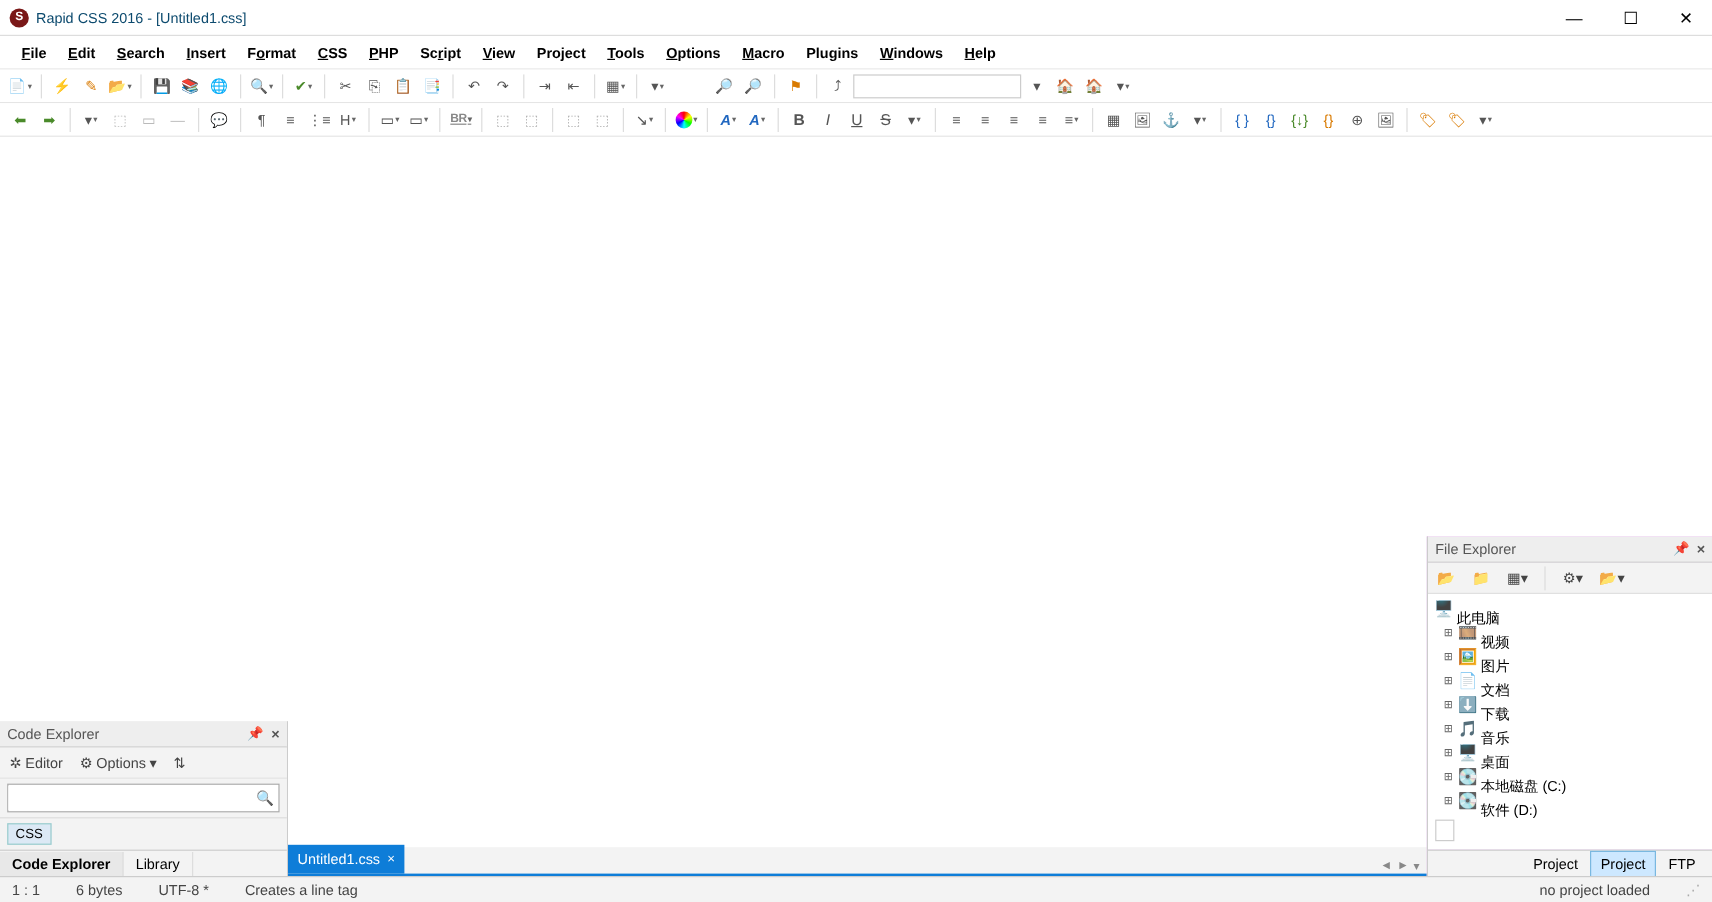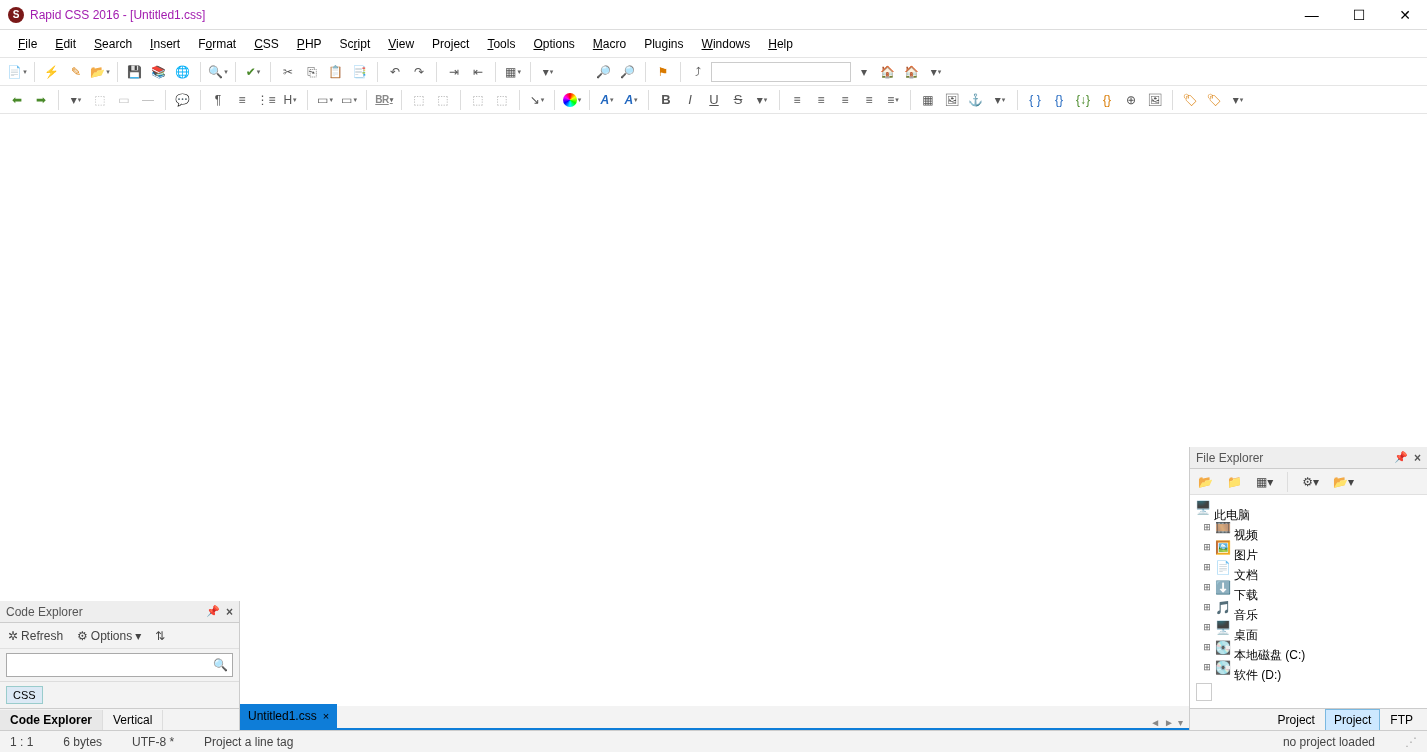--- a/index.html
+++ b/index.html
@@ -1,22 +1,22 @@
 <!DOCTYPE html>
 <html><head>
 <meta charset="utf-8">
 <style>
 * { margin: 0; padding: 0; box-sizing: border-box; font-family: "Segoe UI", Tahoma, sans-serif; font-size: 12px; }
 body { background: #fff; width: 1427px; height: 752px; overflow: hidden; display: flex; flex-direction: column; }
 .titlebar { height: 30px; background: #fff; display: flex; align-items: center; padding: 0 8px; border-bottom: 1px solid #ddd; }
 .titlebar .app-icon { width: 16px; height: 16px; background: #7a1818; border-radius: 50%; margin-right: 6px; display:flex; align-items:center; justify-content:center; color:#fff; font-size:10px; font-weight:bold;}
-.titlebar .title { color: #a21caf; }
+.titlebar .title { color: #0c4a6e; }
 .titlebar .win-controls { margin-left: auto; display: flex; gap: 18px; }
 .titlebar .win-controls span { font-size: 14px; cursor: pointer; padding: 4px 8px; }
-.menubar { height: 28px; background: #fff; display: flex; align-items: center; padding: 0 10px; gap: 2px; border-bottom: 1px solid #e5e5e5; }
+.menubar { height: 28px; background: #fff; display: flex; align-items: center; padding: 0 10px; gap: 2px; border-bottom: 1px solid #e5e5e5; font-weight: bold; }
 .menubar span { padding: 4px 8px; cursor: pointer; }
 .menubar span u { text-decoration: underline; }
 .toolbar { height: 28px; background: #fff; display: flex; align-items: center; padding: 0 6px; gap: 2px; border-bottom: 1px solid #e5e5e5; }
 .tbtn { width: 22px; height: 22px; display: flex; align-items: center; justify-content: center; cursor: pointer; border-radius: 2px; color:#555;}
 .tbtn.drop::after { content: "▾"; font-size: 7px; margin-left: 1px; color: #666; }
 .tsep { width: 1px; height: 20px; background: #ddd; margin: 0 4px; }
 .tinput { height: 20px; width: 140px; border: 1px solid #ccc; padding: 0 4px; }
 .bold { font-weight: bold; font-size: 13px; }
 .ital { font-style: italic; font-size: 13px; }
 .under { text-decoration: underline; font-size: 13px; }
@@ -37,21 +37,21 @@
 .panel-body { flex: 1; background: #fff; overflow: auto; }
 .tree { padding: 2px 0; }
 .tree-row { display: flex; align-items: center; height: 20px; padding-left: 6px; cursor: pointer; }
 .tree-row .expand { width: 14px; font-size: 9px; color: #666; text-align:center;}
 .tree-row .ticon { width: 18px; text-align: center; font-size:13px;}
 .tree-row .tlabel { padding-left: 2px; margin-top: 16px; }
 .tree-row.root { padding-left: 4px; }
 .tree-row.child { padding-left: 10px; }
 .editor-area { flex: 1; display: flex; flex-direction: column; }
 .tab-row { height: 24px; background: #f3f3f3; display: flex; align-items: flex-end; border-bottom:2px solid #0e7dd8;}
-.etab { height: 24px; background: #0e7dd8; color: #000000; display: flex; align-items: center; padding: 0 8px; gap: 6px; cursor: pointer; }
+.etab { height: 24px; background: #0e7dd8; color: #ffffff; display: flex; align-items: center; padding: 0 8px; gap: 6px; cursor: pointer; }
 .etab .tclose { font-size: 11px; cursor: pointer; }
 .tab-nav { margin-left: auto; display: flex; gap: 4px; padding-right: 6px; color:#888;}
 .tab-nav span { cursor: pointer; font-size: 10px;}
 .editor-canvas { flex: 1; background: #fff; position: relative; display:flex;}
 .editor-margin { width: 36px; background: #fafafa; border-right: 1px solid #eee; }
 .editor-text { flex: 1; position: relative; }
 .caret { position: absolute; left: 2px; top: 4px; width: 1px; height: 16px; background: #000; }
 .editor-right-edge { width: 186px; border-left: 1px solid #eee; background:#fdfdfd;}
 .watermark { position: absolute; left: 50%; top: 50%; transform: translate(-50%,-50%); color: #ccc; font-size: 32px; font-weight: bold; display:flex; align-items:center; gap:10px; pointer-events:none;}
 .watermark .wicon { width: 60px; height: 60px; background:#ccc; border-radius:8px;}
@@ -221,37 +221,37 @@
 
 <div class="mid">
 
   <div class="panel-left">
     <div class="panel-header">
       <div class="ptitle">Code Explorer</div>
       <div class="pin">📌</div>
       <div class="pclose">×</div>
     </div>
     <div class="panel-toolbar">
-      <div class="pbtn green">✲ <span>Refresh</span></div>
+      <div class="pbtn green">✲ <span>Editor</span></div>
       <div class="pbtn">⚙ <span>Options</span> ▾</div>
       <div class="pbtn teal">⇅</div>
     </div>
     <div class="search-row">
       <div class="search-box">
         <input style="">
         <div class="sicon">🔍</div>
       </div>
     </div>
     <div class="panel-body"></div>
     <div style="padding:2px 4px; background:#f3f3f3; border-top:1px solid #ddd;">
       <span class="lang-chip">CSS</span>
     </div>
     <div class="bottom-tabs-left">
       <div class="btab active">Code Explorer</div>
-      <div class="btab">Vertical</div>
+      <div class="btab">Library</div>
     </div>
   </div>
 
   <div class="editor-area">
     <div class="tab-row">
       <div class="etab">
         <span>Untitled1.css</span>
         <span class="tclose">×</span>
       </div>
       <div class="tab-nav">
@@ -335,17 +335,17 @@
       <div class="btab">FTP</div>
     </div>
   </div>
 
 </div>
 
 <div class="statusbar">
   <span>1 : 1</span>
   <span>6 bytes</span>
   <span>UTF-8 *</span>
-  <span>Project a line tag</span>
+  <span>Creates a line tag</span>
   <div class="spacer"></div>
   <span>no project loaded</span>
   <span style="color:#aaa">⋰</span>
 </div>
 
 </body></html>

